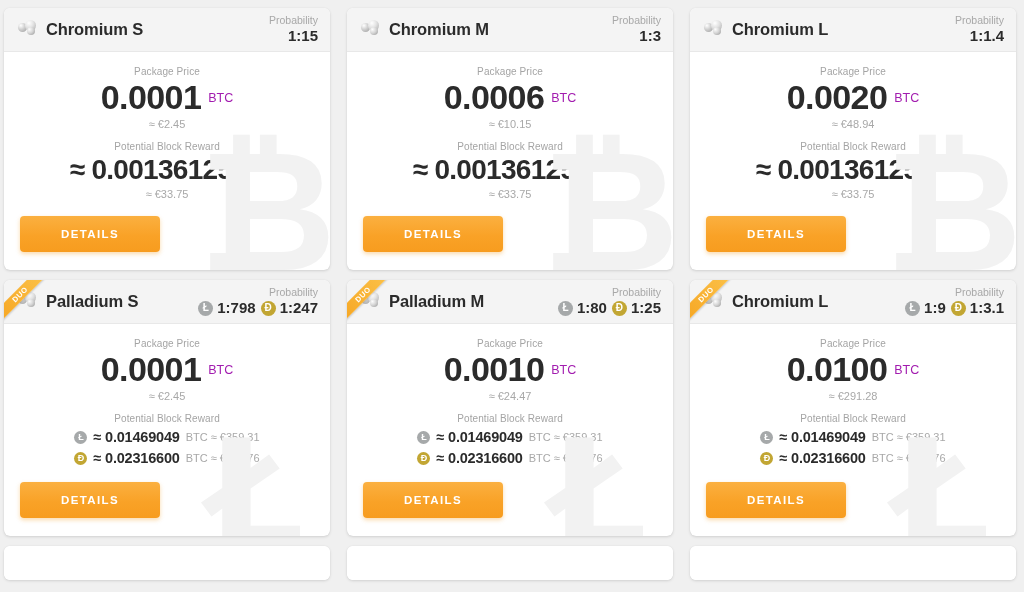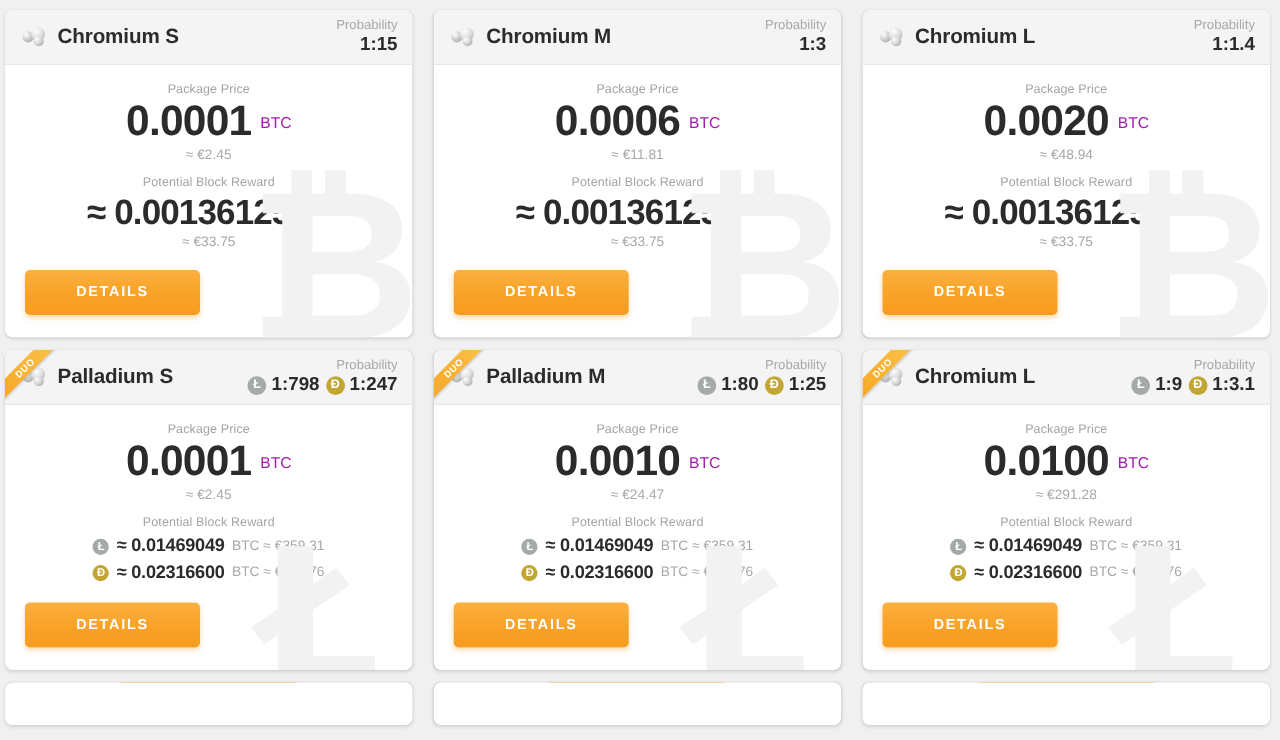--- a/index.html
+++ b/index.html
@@ -47,21 +47,20 @@
     background: #f4f4f4;
     border-bottom: 1px solid #e8e8e8;
     display: flex;
     align-items: center;
     padding: 0 12px 0 14px;
     z-index: 3;
   }
 
   .hdr-left {
     display: flex;
-    align-items: center;
     gap: 9px;
     flex: 1;
     min-width: 0;
   }
 
   .card-title {
     font-size: 16.5px;
     font-weight: bold;
     color: #2b2b2b;
     letter-spacing: -0.1px;
@@ -363,21 +362,21 @@
           <span class="prob-value">1:3</span>
         </div>
       </div>
       <div class="card-body">
         <div class="watermark">₿</div>
         <div class="section-label">Package Price</div>
         <div class="price-row">
           <span class="price-main">0.0006</span>
           <span class="unit">BTC</span>
         </div>
-        <div class="fiat">≈ €11.81</div>
+        <div class="fiat">≈ €10.15</div>
         <div class="section-label reward-label">Potential Block Reward</div>
         <div class="reward-row">
           <span class="reward-main">≈ 0.00136125</span>
           <span class="unit">BTC</span>
         </div>
         <div class="fiat">≈ €33.75</div>
         <div class="btn-wrap">
           <button class="details-btn">DETAILS</button>
         </div>
       </div>

